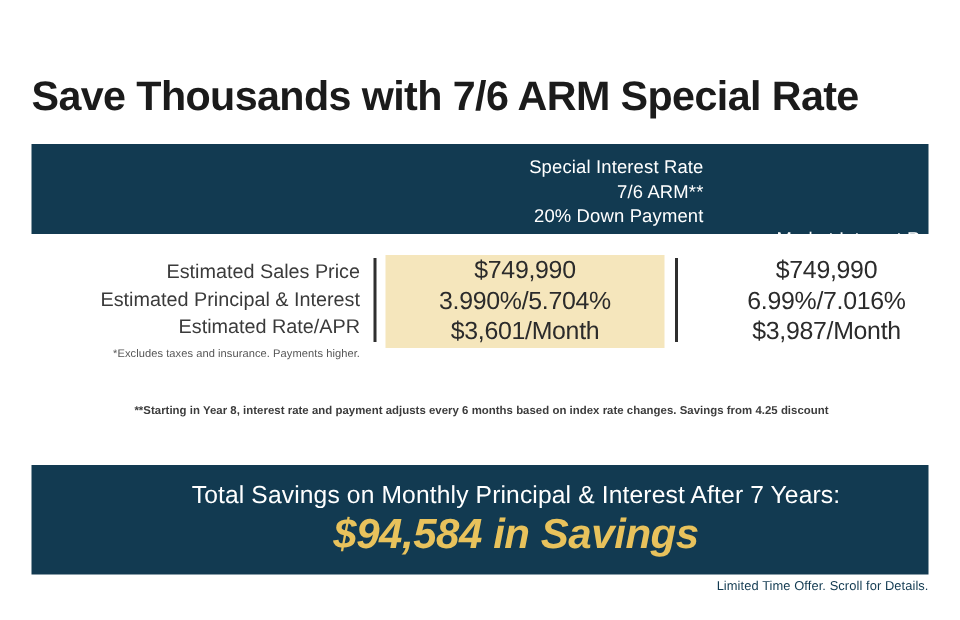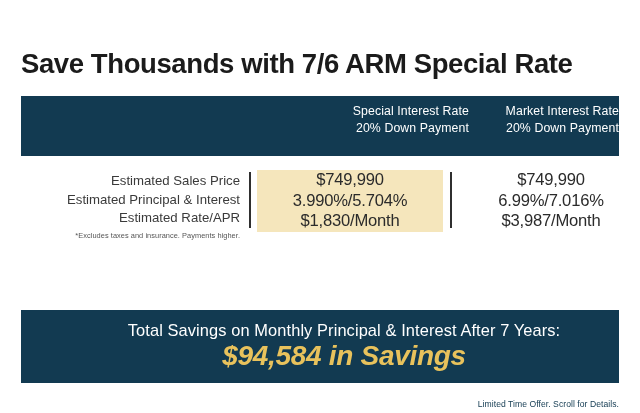--- a/index.html
+++ b/index.html
@@ -51,21 +51,21 @@
   }
   .header-col {
     position: absolute;
     top: 7px;
     text-align: center;
     font-size: 12.3px;
     line-height: 1.36;
     letter-spacing: 0.1px;
   }
   .header-col.special { left: 218px; width: 230px; }
-  .header-col.market  { left: 420px; width: 178px; }
+  .header-col.market  { left: 432px; width: 178px; margin-top: 48px; }
   .header-col .hline { display: block; white-space: nowrap; text-align: right; }
 
   
   .compare {
     position: absolute;
     left: 16px;
     top: 170px;
     width: 640px;
     height: 76px;
   }
@@ -176,38 +176,39 @@
     letter-spacing: -0.3px;
     white-space: nowrap;
     line-height: 1.08;
     font-style: italic;
   }
 
   
   .footer-note {
     position: absolute;
     right: 21px;
-    top: 399px;
+    top: 385px;
     font-size: 8.6px;
     color: #123a51;
     letter-spacing: 0.05px;
     white-space: nowrap;
     padding-left: 44px;
   }
 </style>
 </head>
 <body>
 
 <div class="promo-card">
 
   <div class="promo-title">Save Thousands with 7/6 ARM Special Rate</div>
 
   <div class="header-bar">
     <div class="header-col special">
       <span class="hline">Special Interest Rate</span>
+      <span class="hline">7/6 ARM**</span>
       <span class="hline">20% Down Payment</span>
     </div>
     <div class="header-col market">
       <span class="hline">Market Interest Rate</span>
       <span class="hline">20% Down Payment</span>
     </div>
   </div>
 
   <div class="compare">
 
@@ -216,34 +217,35 @@
       <div class="label-line">Estimated Principal &amp; Interest</div>
       <div class="label-line">Estimated Rate/APR</div>
       <div class="labels-footnote">*Excludes taxes and insurance. Payments higher.</div>
     </div>
 
     <div class="divider left"></div>
 
     <div class="value-box">
       <div class="value-line">$749,990</div>
       <div class="value-line">3.990%/5.704%</div>
-      <div class="value-line">$1,830/Month</div>
+      <div class="value-line">$3,601/Month</div>
     </div>
 
     <div class="divider right"></div>
 
     <div class="value-col">
       <div class="value-line">$749,990</div>
       <div class="value-line">6.99%/7.016%</div>
       <div class="value-line">$3,987/Month</div>
     </div>
 
   </div>
 
   <div class="disclaimer">
+    <span class="dline">**Starting in Year 8, interest rate and payment adjusts every 6 months based on index rate changes. Savings from 4.25 discount</span>
   </div>
 
   <div class="savings-panel">
     <div class="savings-heading">Total Savings on Monthly Principal &amp; Interest After 7 Years:</div>
     <div class="savings-amount">$94,584 in Savings</div>
   </div>
 
   <div class="footer-note">Limited Time Offer. Scroll for Details.</div>
 
 </div>

